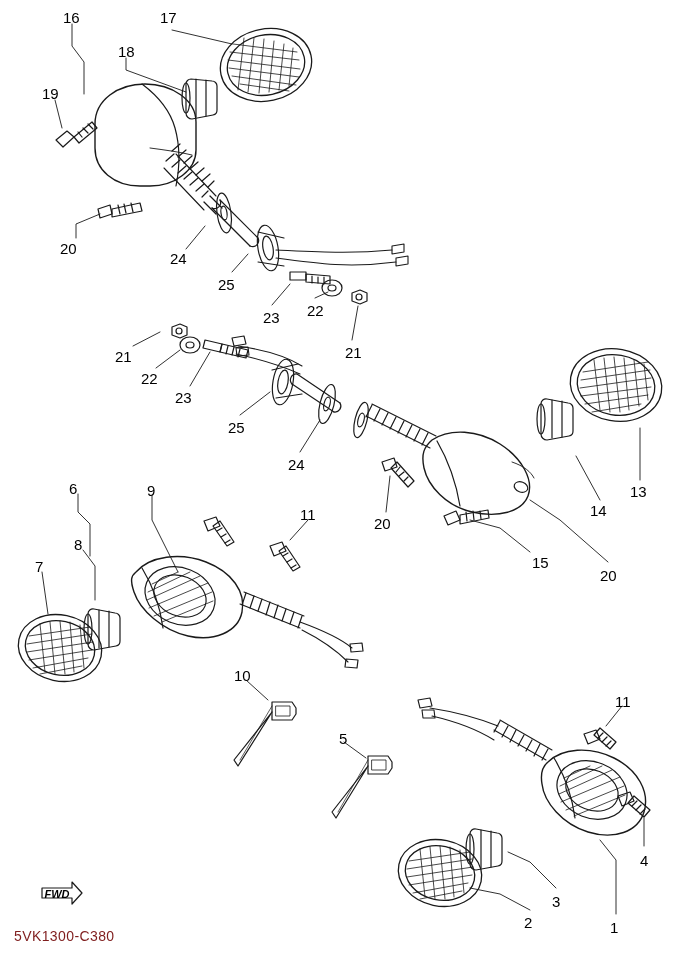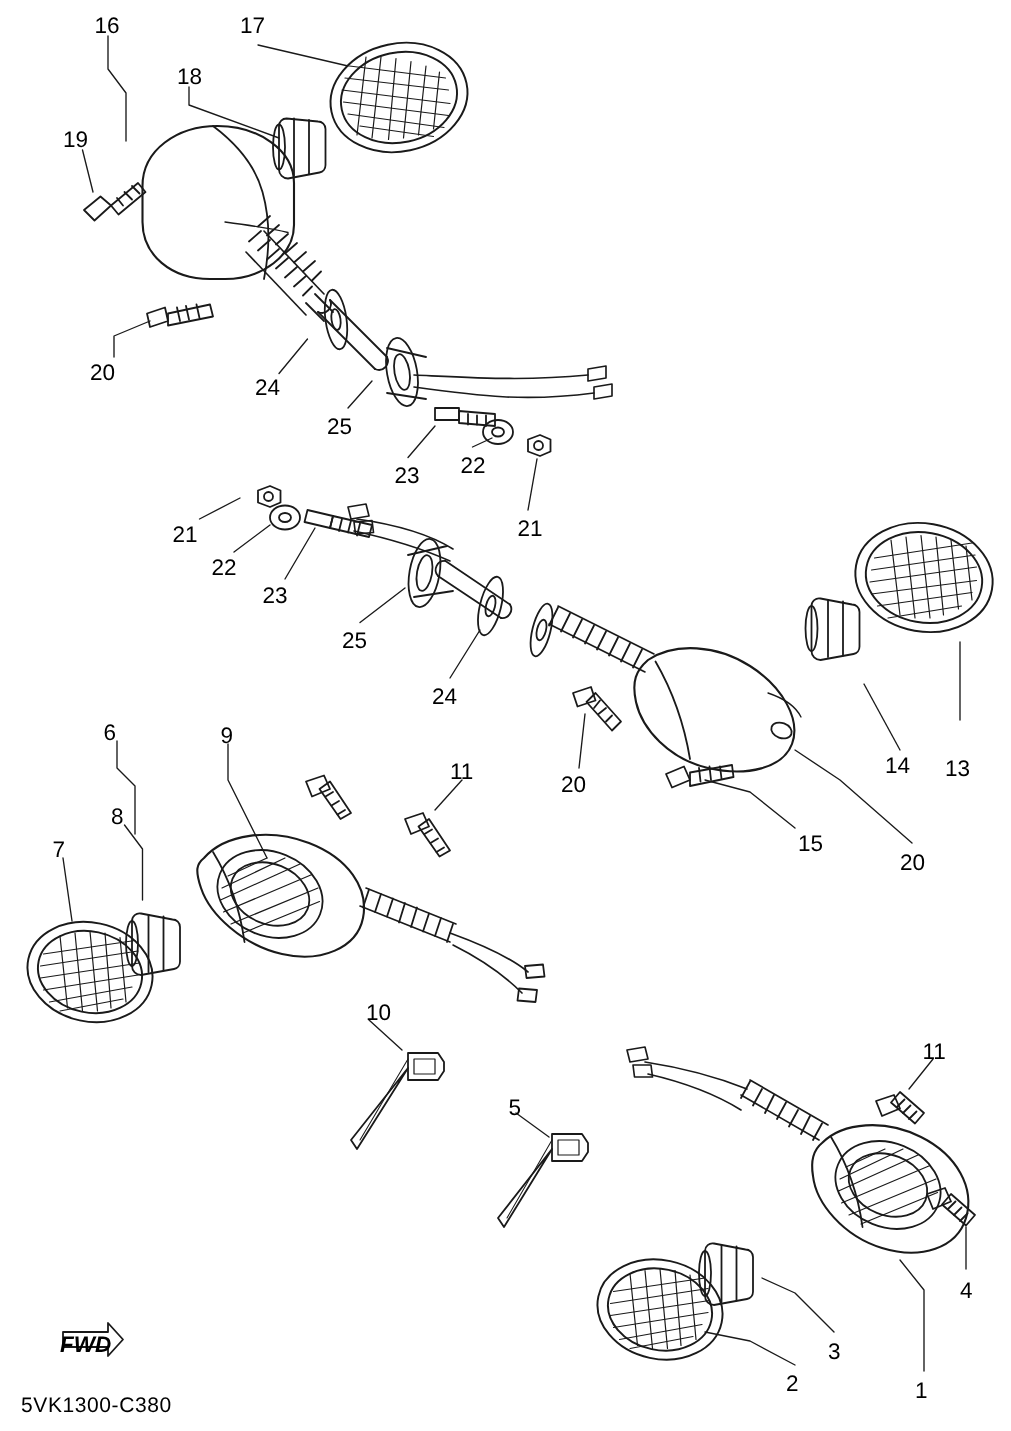--- a/index.html
+++ b/index.html
@@ -29,39 +29,39 @@
     font-family: "Liberation Sans", sans-serif;
     font-size: 15px;
     color: #000000;
     white-space: nowrap;
     line-height: 1;
   }
   .partcode {
     position: absolute;
     font-family: "Liberation Sans", sans-serif;
     font-size: 14px;
-    color: #000000;
+    color: #7f1d1d;
     white-space: nowrap;
     letter-spacing: 0.4px;
   }
   .fwd-box {
     position: absolute;
     left: 40px;
     top: 884px;
     width: 44px;
     height: 24px;
   }
   .fwd-label {
     position: absolute;
     left: 0;
     top: 4px;
     width: 34px;
     text-align: center;
     font-family: "Liberation Sans", sans-serif;
-    font-size: 15px;
+    font-size: 11px;
     font-weight: bold;
     font-style: italic;
     color: #000000;
   }
 </style>
 </head>
 <body>
 
 <div id="page">
 
@@ -452,28 +452,28 @@
   <div class="callout" style="left:307px; top:303px;">22</div>
   <div class="callout" style="left:345px; top:345px;">21</div>
   <div class="callout" style="left:115px; top:349px;">21</div>
   <div class="callout" style="left:141px; top:371px;">22</div>
   <div class="callout" style="left:175px; top:390px;">23</div>
   <div class="callout" style="left:228px; top:420px;">25</div>
   <div class="callout" style="left:288px; top:457px;">24</div>
   <div class="callout" style="left:374px; top:516px;">20</div>
   <div class="callout" style="left:518px; top:555px;margin-left:14px;">15</div>
   <div class="callout" style="left:590px; top:503px;">14</div>
-  <div class="callout" style="left:630px; top:484px;margin-top:21px;">13</div>
+  <div class="callout" style="left:630px; top:484px;">13</div>
   <div class="callout" style="left:600px; top:568px;">20</div>
   <div class="callout" style="left:69px;  top:481px;">6</div>
   <div class="callout" style="left:147px; top:483px;">9</div>
   <div class="callout" style="left:74px;  top:537px;">8</div>
   <div class="callout" style="left:35px;  top:559px;">7</div>
   <div class="callout" style="left:300px; top:507px;">11</div>
-  <div class="callout" style="left:244px; top:668px;text-align:center;">10</div>
+  <div class="callout" style="left:234px; top:668px;text-align:center;">10</div>
   <div class="callout" style="left:339px; top:731px;">5</div>
   <div class="callout" style="left:615px; top:694px;">11</div>
   <div class="callout" style="left:640px; top:853px;">4</div>
   <div class="callout" style="left:552px; top:894px;">3</div>
   <div class="callout" style="left:524px; top:915px;">2</div>
   <div class="callout" style="left:610px; top:920px;">1</div>
 
 </div>
 
 </body></html>

